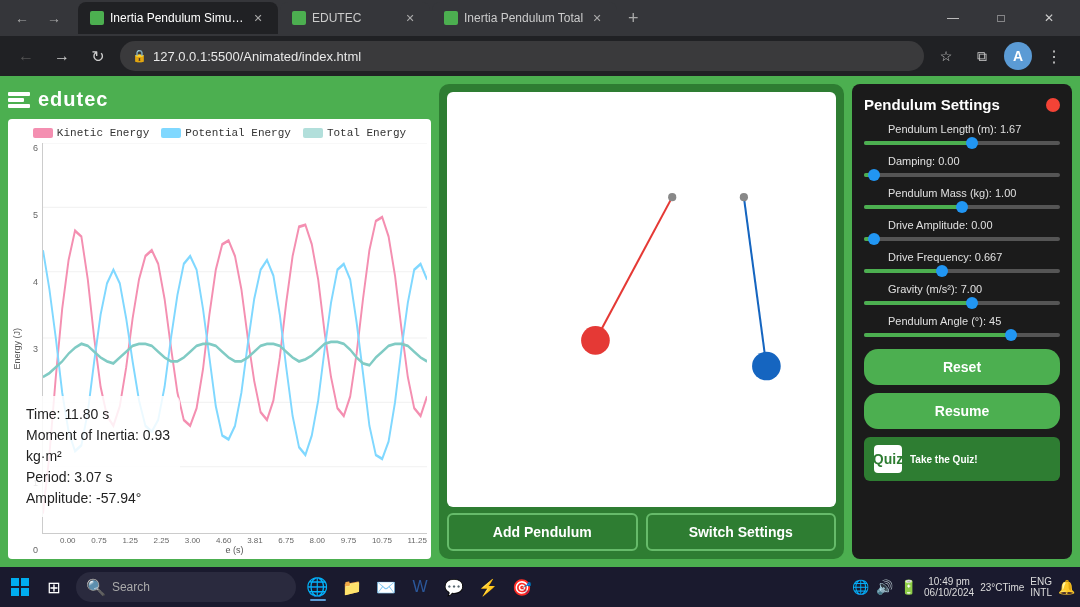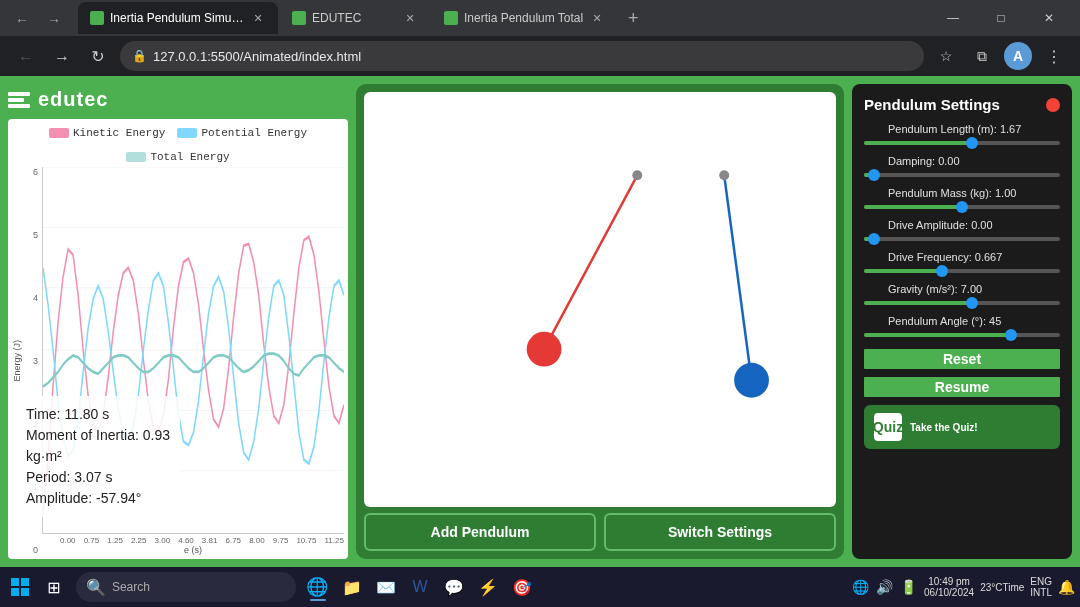--- a/index.html
+++ b/index.html
@@ -313,21 +313,21 @@
       color: #222;
       line-height: 1.5;
       min-width: 140px;
     }
 
     
     .center-panel {
       display: flex;
       flex-direction: column;
       gap: 6px;
-      width: 488px;
+      width: 405px;
       flex-shrink: 0;
     }
     .simulation-box {
       background: #2e7d32;
       border-radius: 10px;
       padding: 8px;
       display: flex;
       flex-direction: column;
       gap: 6px;
       flex: 1;
@@ -414,25 +414,25 @@
       width: 12px;
       height: 12px;
       background: #2196f3;
       border-radius: 50%;
       position: absolute;
       top: 50%;
       transform: translateY(-50%);
     }
     .reset-btn, .resume-btn {
       width: 100%;
-      height: 20px;
+      height: 36px;
       background: #4caf50;
       border: none;
       color: #fff;
-      border-radius: 1px;
+      border-radius: 14px;
       font-size: 14px;
       font-weight: 600;
       cursor: pointer;
       margin-top: 2px;
     }
     .quiz-banner {
       display: flex;
       align-items: center;
       gap: 8px;
       background: #2e7d32;

